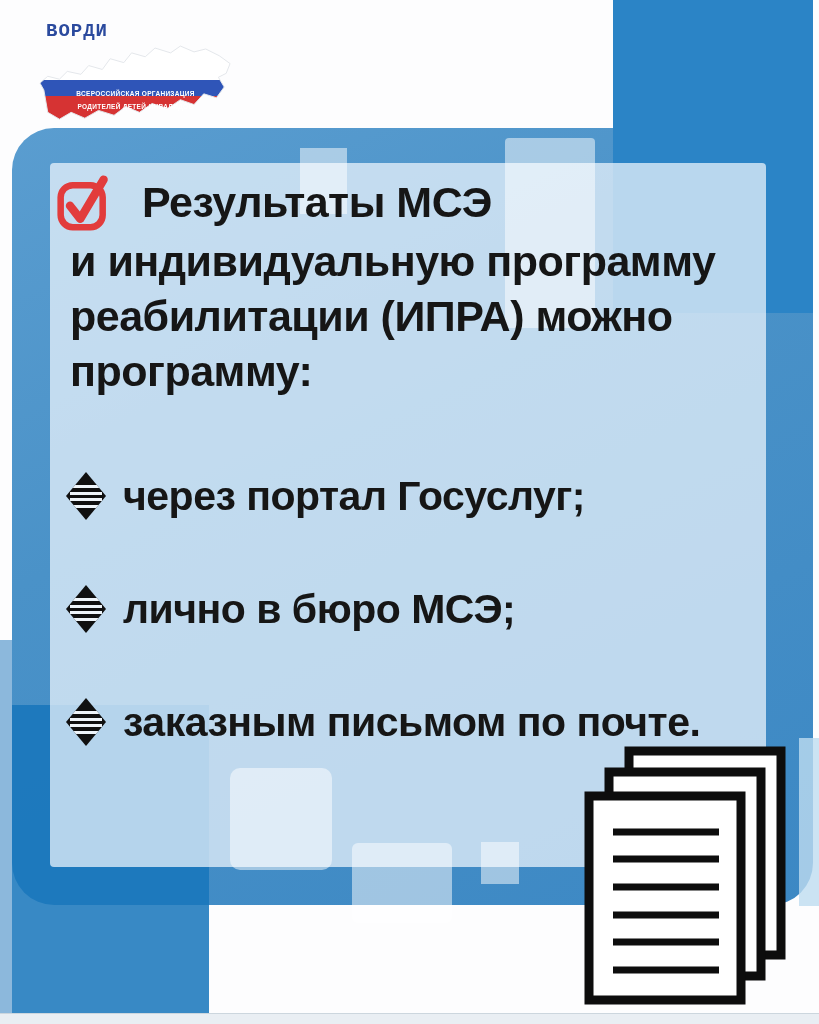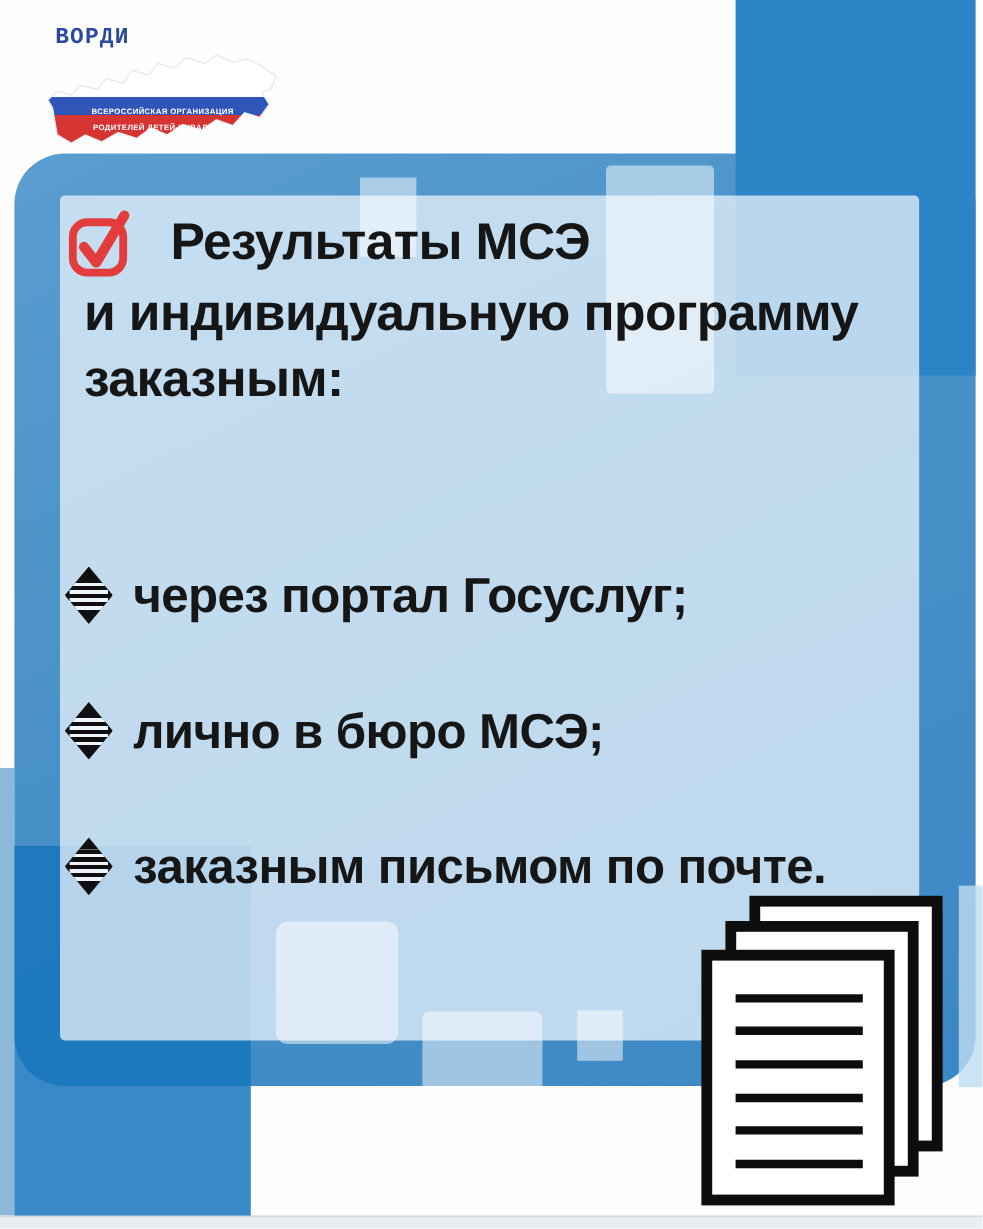--- a/index.html
+++ b/index.html
@@ -42,21 +42,21 @@
   .map-label-2{top:59px;}
 
   
   .heading{position:absolute;left:56px;top:170px;width:720px;z-index:5;
     color:#161616;font-weight:bold;font-size:43px;letter-spacing:-0.5px;}
   .heading-row1{display:flex;align-items:center;gap:30px;height:64px;}
   .heading-line{padding-left:14px;line-height:55px;white-space:nowrap;}
   .checkbox-icon{width:56px;height:62px;flex:0 0 auto;}
 
   
-  .bullet-list{position:absolute;left:54px;top:468px;width:746px;z-index:5;
+  .bullet-list{position:absolute;left:66px;top:468px;width:746px;z-index:5;
     display:flex;flex-direction:column;gap:57px;}
   .bullet-item{display:flex;align-items:center;gap:17px;height:56px;
     color:#161616;font-weight:bold;font-size:41px;letter-spacing:-0.5px;white-space:nowrap;}
   .diamond-icon{position:relative;width:40px;height:48px;flex:0 0 auto;
     clip-path:polygon(50% 0,100% 50%,50% 100%,0 50%);background:#101010;}
   .diamond-icon::after{content:"";position:absolute;left:10%;right:10%;top:20%;bottom:20%;
     background:repeating-linear-gradient(180deg,transparent 0 3.5px,#eef4f9 3.5px 6.5px);}
 
   
   .docs-icon{position:absolute;left:583px;top:742px;width:204px;height:266px;z-index:6;}
@@ -105,21 +105,22 @@
 
   <div class="heading">
     <div class="heading-row1">
       <svg class="checkbox-icon" viewBox="0 0 60 66">
         <rect x="5" y="15" width="45" height="45" rx="13" fill="none" stroke="#e23c3c" stroke-width="7"></rect>
         <path d="M15 37 L26 51 L51 9" fill="none" stroke="#e23c3c" stroke-width="9" stroke-linecap="round" stroke-linejoin="round"></path>
       </svg>
       <span class="heading-line1">Результаты МСЭ</span>
     </div>
     <div class="heading-line">и индивидуальную программу</div>
-    <div class="heading-line">заказным:</div>
+    <div class="heading-line">реабилитации (ИПРА) можно</div>
+    <div class="heading-line">программу:</div>
   </div>
 
   <div class="bullet-list">
     <div class="bullet-item">
       <span class="diamond-icon"></span>
       <span>через портал Госуслуг;</span>
     </div>
     <div class="bullet-item">
       <span class="diamond-icon"></span>
       <span>лично в бюро МСЭ;</span>

